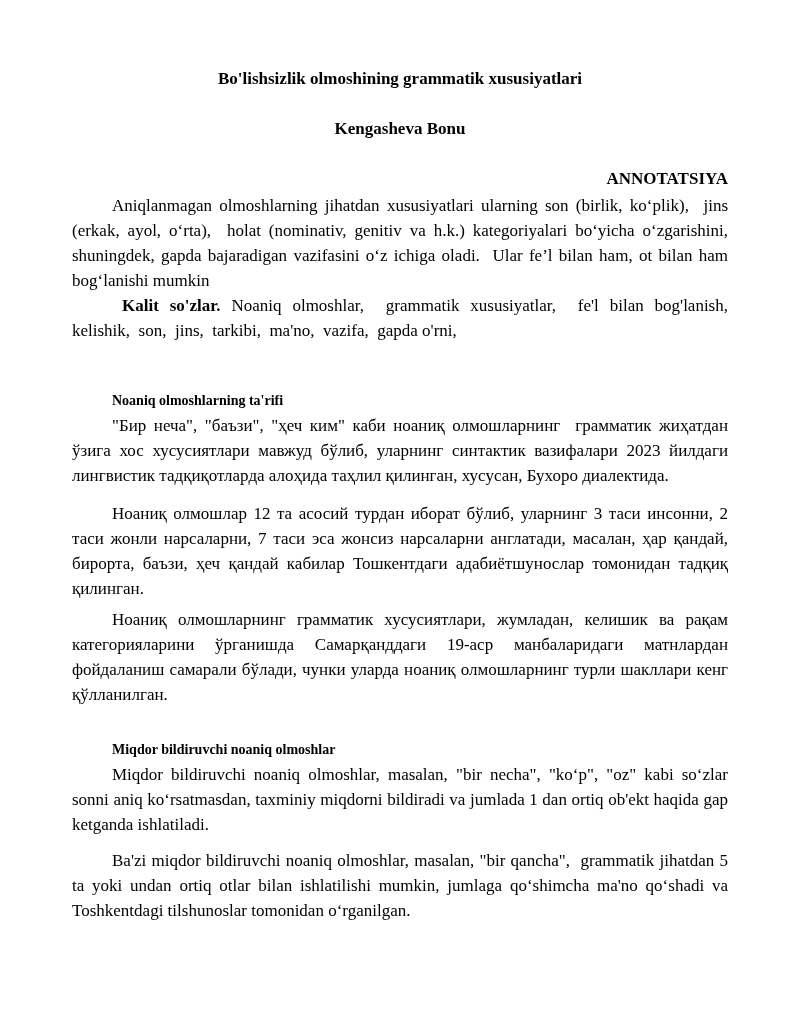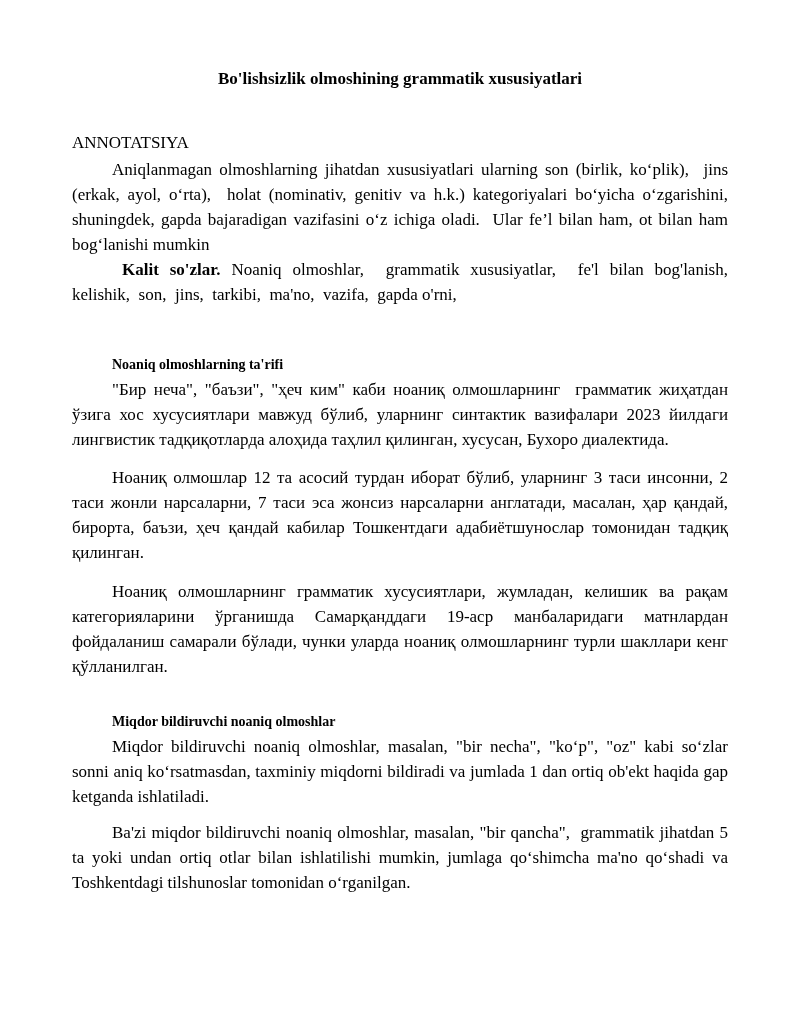--- a/index.html
+++ b/index.html
@@ -25,24 +25,24 @@
     font-size: 17px;
     font-weight: 700;
     text-align: center;
   }
   .doc-author {
     margin: 25px 0 0 0;
     font-weight: 700;
     text-align: center;
   }
   .annot-heading {
-    margin: 39px 0 0 0;
+    margin: 25px 0 0 0;
     font-size: 17px;
-    font-weight: 400;
-    text-align: left;
+    font-weight: 700;
+    text-align: right;
   }
   .para {
     margin: 0;
     text-align: justify;
     text-indent: 40px;
     white-space: pre-wrap;
   }
   .annot-body {
     margin-top: 2px;
   }
@@ -52,33 +52,34 @@
   .section-heading {
     margin: 0;
     font-size: 14px;
     font-weight: 700;
     text-indent: 40px;
   }
   .section-def {
     margin-top: 45px;
   }
   .gap-13 { margin-top: 13px; }
-  .gap-14 { margin-top: 14px; }
+  .gap-14 { margin-top: 6px; }
   .gap-11 { margin-top: 11px; }
   .section-miqdor {
     margin-top: 30px;
   }
 </style>
 </head>
 <body>
 
 <div class="page">
 
   <h1 class="doc-title">Bo'lishsizlik olmoshining grammatik xususiyatlari</h1>
 
+  <p class="doc-author">Kengasheva Bonu</p>
 
   <h2 class="annot-heading">ANNOTATSIYA</h2>
 
   <p class="para annot-body">Aniqlanmagan olmoshlarning jihatdan xususiyatlari ularning son (birlik, ko‘plik),  jins (erkak, ayol, o‘rta),  holat (nominativ, genitiv va h.k.) kategoriyalari bo‘yicha o‘zgarishini, shuningdek, gapda bajaradigan vazifasini o‘z ichiga oladi.  Ular fe’l bilan ham, ot bilan ham bog‘lanishi mumkin</p>
 
   <p class="para keywords"><b>Kalit so'zlar.</b><span> Noaniq olmoshlar,  grammatik xususiyatlar,  fe'l bilan bog'lanish,  kelishik,  son,  jins,  tarkibi,  ma'no,  vazifa,  gapda o'rni,</span></p>
 
   <div class="section-def">
     <h3 class="section-heading">Noaniq olmoshlarning ta'rifi</h3>
     <p class="para">"Бир неча", "баъзи", "ҳеч ким" каби ноаниқ олмошларнинг  грамматик жиҳатдан  ўзига хос хусусиятлари мавжуд бўлиб, уларнинг синтактик вазифалари 2023 йилдаги лингвистик тадқиқотларда алоҳида таҳлил қилинган, хусусан, Бухоро диалектида.</p>

